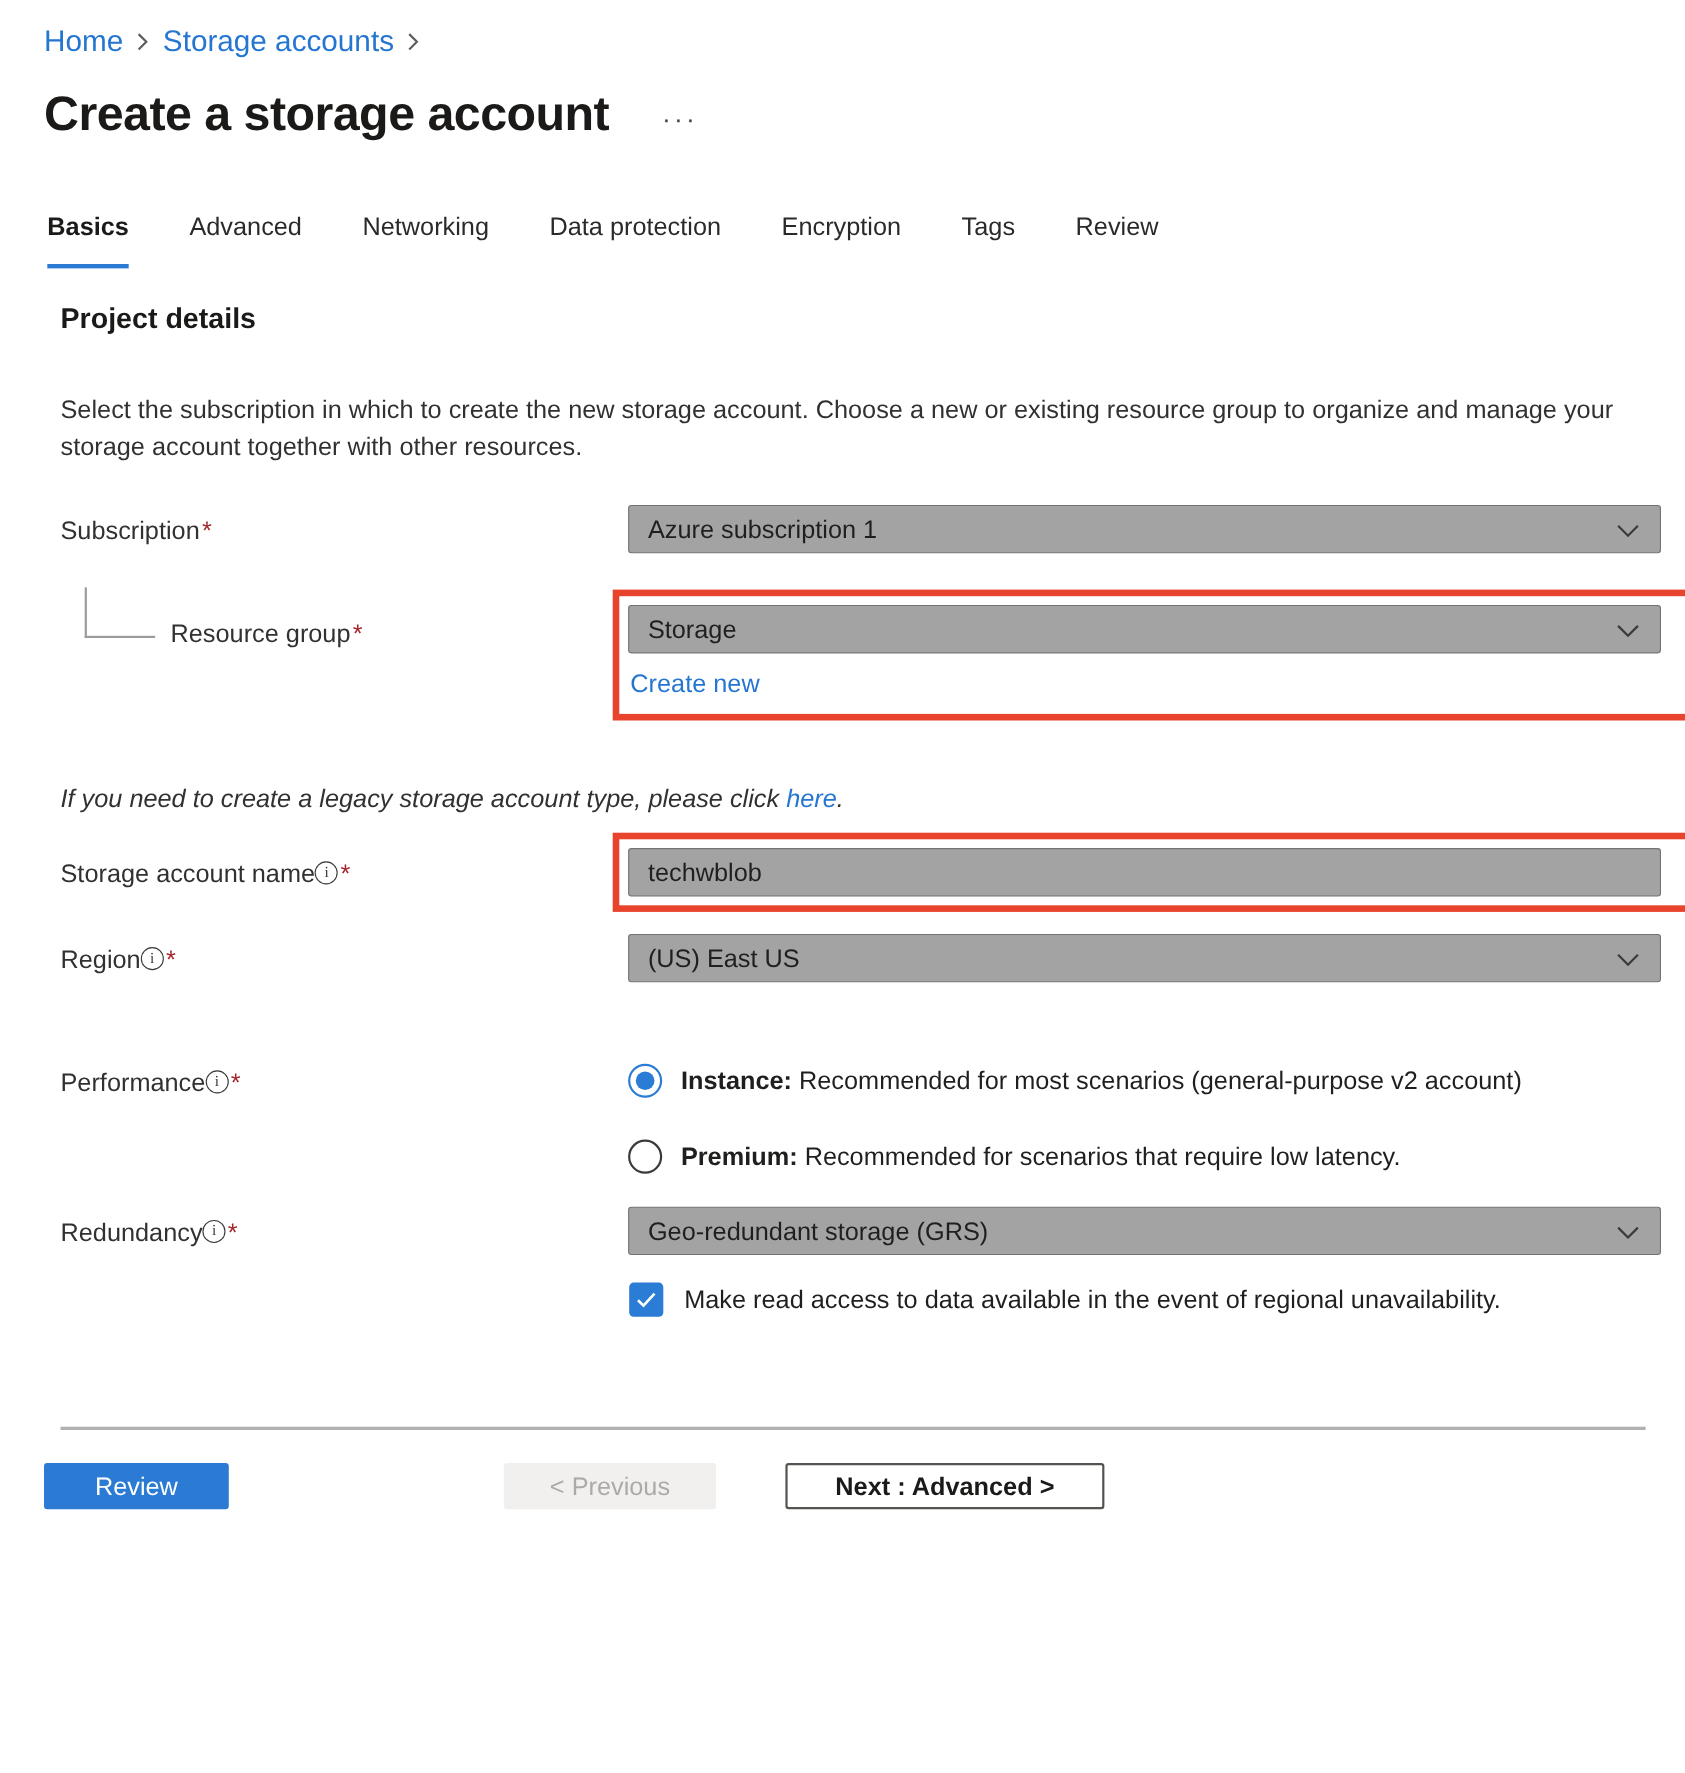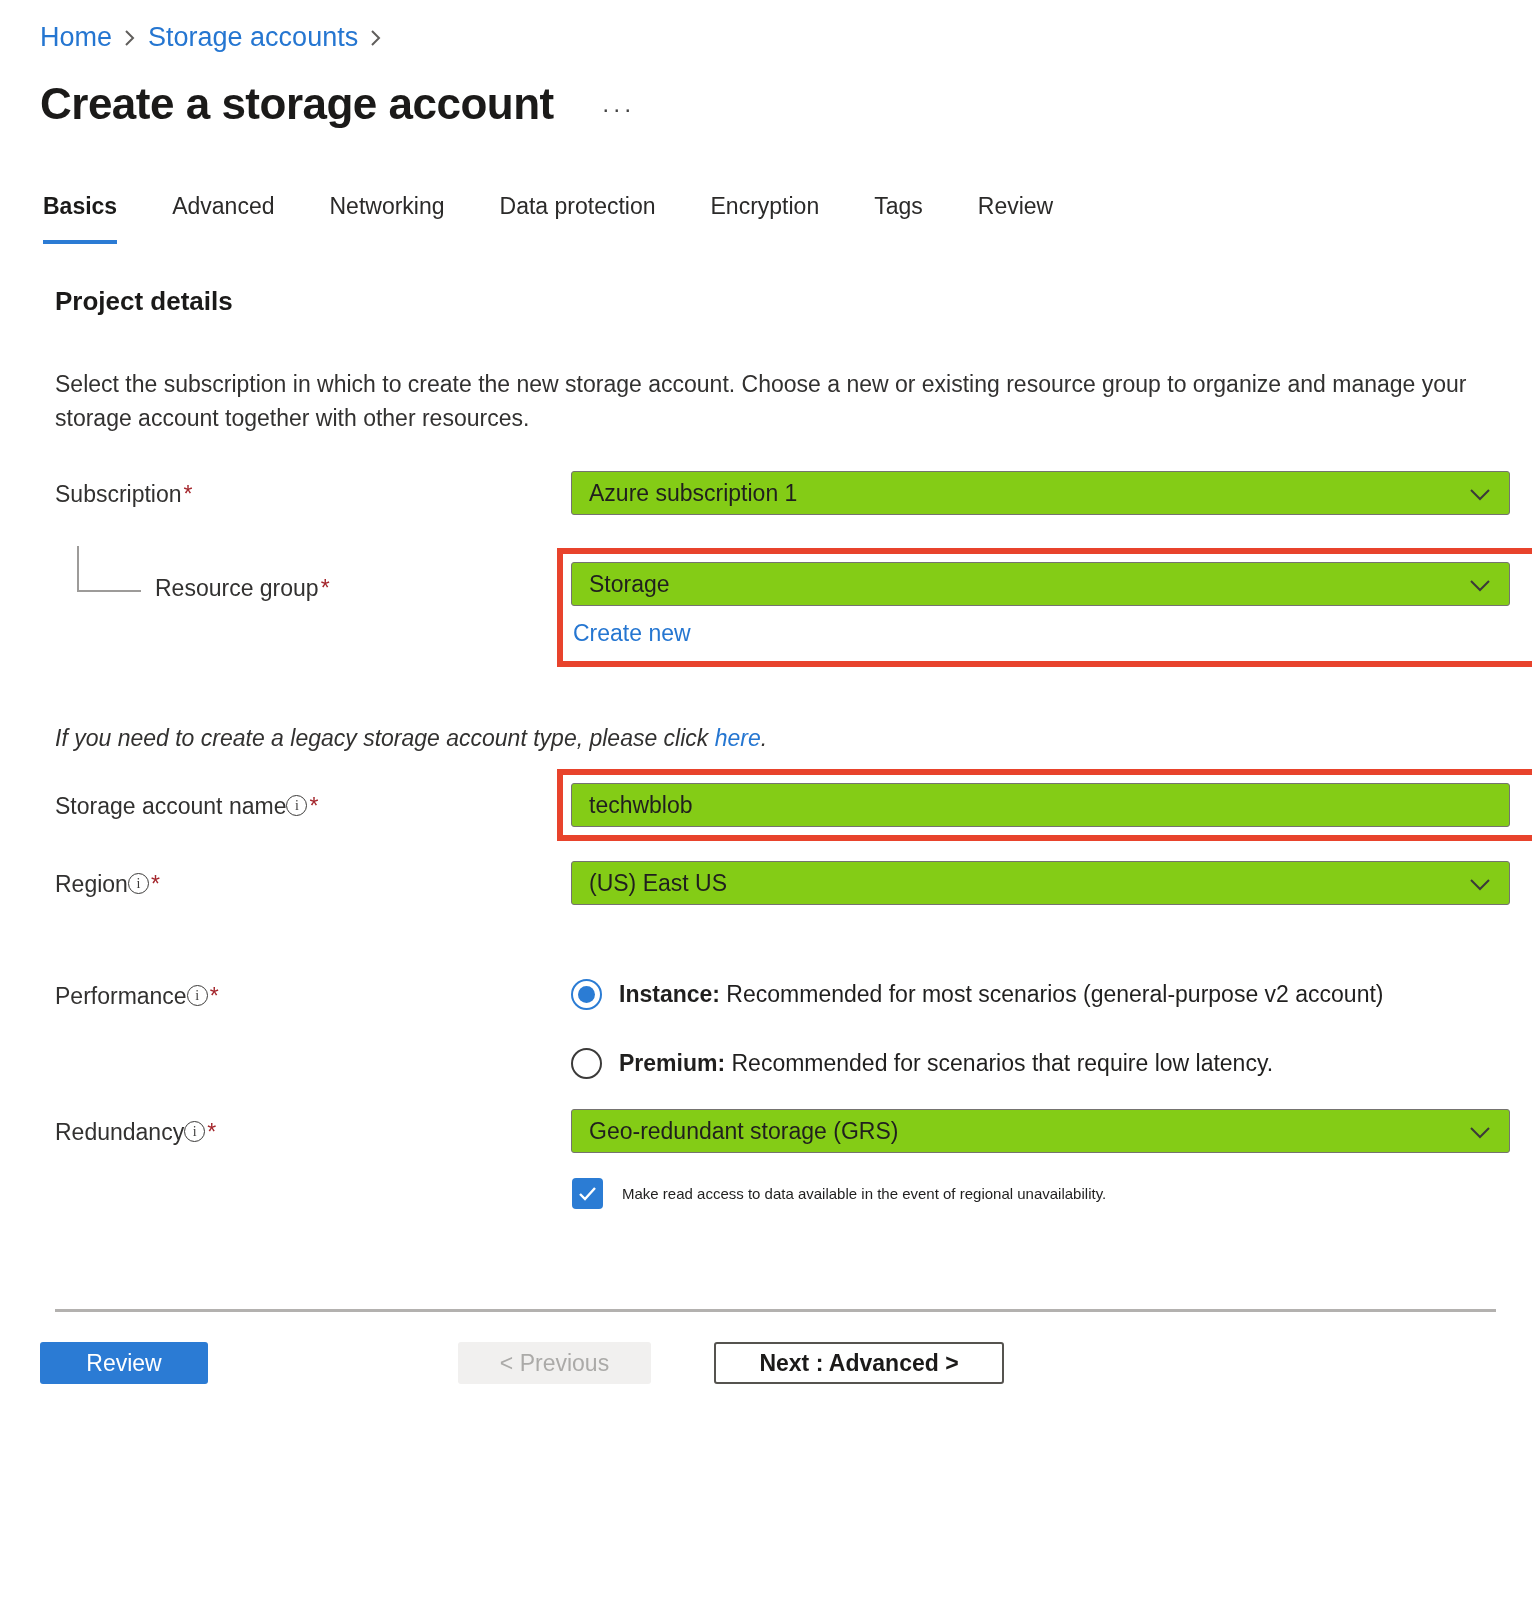--- a/index.html
+++ b/index.html
@@ -24,38 +24,38 @@
 
   
   .tabs { display: flex; gap: 55px; margin-top: 64px; padding-left: 3px; }
   .tab { font-size: 23px; color: #2b2a29; padding-bottom: 20px; cursor: pointer; border-bottom: 4px solid transparent; }
   .tab.active { font-weight: 700; color: #1b1a19; border-bottom-color: #2b7bd4; }
 
   
   .section-heading { font-size: 26px; font-weight: 700; color: #1b1a19; margin-left: 15px; }
   .section-desc { font-size: 23px; line-height: 34px; color: #323130; margin-left: 15px; max-width: 1440px; }
 
-  .h-project { margin-top: 42px; }
+  .h-project { margin-top: 30px; }
   .d-project { margin-top: 50px; }
 
   
   .form-row { display: grid; grid-template-columns: 516px 1fr; margin-left: 15px; }
   .label-cell { display: flex; align-items: flex-start; color: #323130; }
   .req { color: #a4262c; padding-left: 2px; }
 
   .info-icon {
     width: 21px; height: 21px; border: 1.5px solid #3b3a39; border-radius: 50%;
     display: inline-flex; align-items: center; justify-content: center;
     font-size: 14px; color: #3b3a39; flex: 0 0 auto; position: relative; top: 2px;
   }
   .info-icon::before { content: "i"; font-family: "Liberation Serif", serif; }
 
   
   .dropdown, .text-input {
-    width: 939px; height: 44px; background: #84cc16;
+    width: 939px; height: 44px; background: #a3a3a3;
     border: 1px solid #757370; border-radius: 3px;
     display: flex; align-items: center; justify-content: space-between;
     padding: 0 18px 0 17px; font-size: 23px; color: #201f1e; cursor: pointer;
   }
   .text-input { cursor: text; }
   .text-input input {
     border: none; outline: none; width: 100%; font: inherit; color: inherit; background: transparent;
   }
   .chevron-down { flex: 0 0 auto; }
 
@@ -103,21 +103,21 @@
   .radio-text { font-size: 23px; color: #201f1e; }
   .radio-text b { font-weight: 700; }
 
   .redun-row { margin-top: 30px; }
   .redun-row .label-cell { padding-top: 10px; }
   .checkbox-line { display: flex; align-items: center; gap: 19px; margin-top: 25px; margin-left: 1px; cursor: pointer; }
   .checkbox {
     width: 31px; height: 31px; border-radius: 4px; background: #2b7cd4;
     display: flex; align-items: center; justify-content: center; flex: 0 0 auto;
   }
-  .checkbox-label { font-size: 15px; color: #201f1e; text-align: center; }
+  .checkbox-label { font-size: 23px; color: #201f1e; text-align: center; }
 
   
   .divider { height: 3px; background: #b3b1af; margin: 100px 0 0 15px; }
   .footer-buttons { display: flex; align-items: center; margin-top: 30px; }
   .btn { font-size: 23px; border-radius: 3px; height: 42px; display: inline-flex; align-items: center; justify-content: center; cursor: pointer; border: none; font-family: inherit; }
   .btn-review { background: #2b7bd4; color: #ffffff; width: 168px; }
   .btn-previous { background: #f1f0ef; color: #abaaa8; width: 193px; margin-left: 250px; cursor: default; }
   .btn-next { background: #ffffff; color: #1b1a19; border: 2px solid #55534f; width: 290px; margin-left: 63px; font-weight: 700; }
 </style>
 </head>

